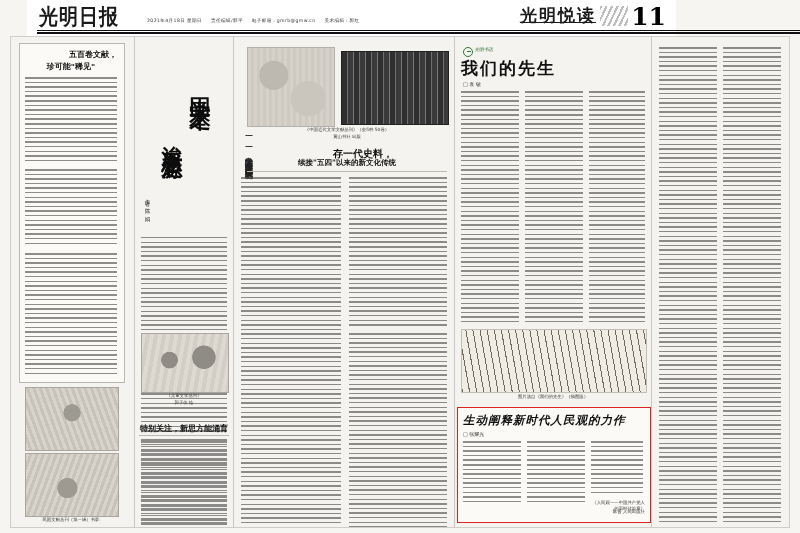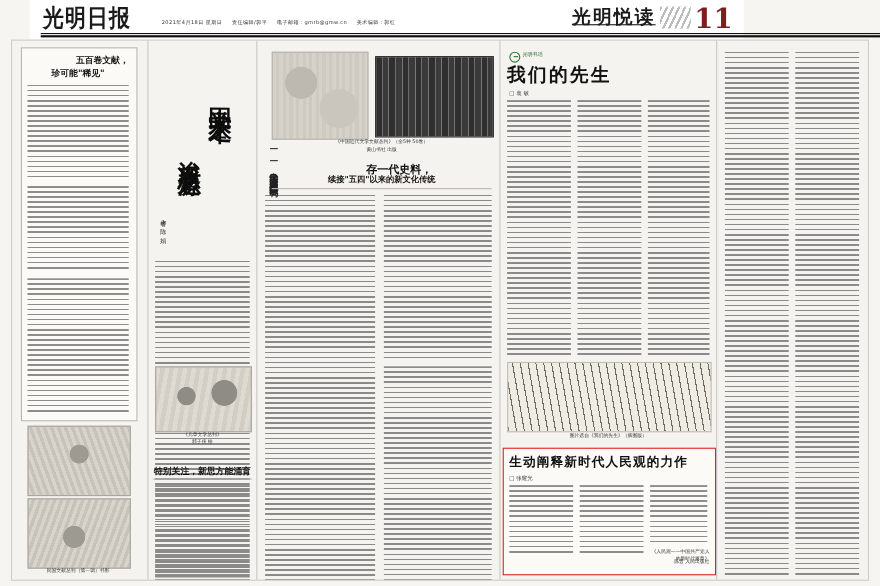--- a/index.html
+++ b/index.html
@@ -43,21 +43,21 @@
     font-family:"DejaVu Serif", serif;
     font-weight:bold;font-size:17px;color:#1b1b1b;letter-spacing:2px;text-decoration:underline;
   }
   .mh-stripes{
     position:absolute;right:48px;top:6px;width:28px;height:20px;
     background:repeating-linear-gradient(115deg,#bdbdbd 0 2px,#ffffff 2px 5px);
   }
   .mh-pageno{
     position:absolute;right:10px;top:2px;
     font-family:"DejaVu Serif", serif;
-    font-size:25px;font-weight:bold;color:#7f1d1d;
+    font-size:25px;font-weight:bold;color:#000000;
   }
   
   .sheet{
     position:absolute;left:10px;top:36px;width:780px;height:492px;
     background:#f4f3ef;
     border:1px solid #cfcdc7;
     box-sizing:border-box;
   }
   .vline{position:absolute;top:0;bottom:0;width:1px;background:#c9c7c1;}
   
@@ -101,21 +101,21 @@
     position:absolute;
     background:repeating-linear-gradient(90deg,
       #2f2f2f 0 5px, #6d6d6d 5px 6px, #3a3a3a 6px 11px, #777 11px 12px);
     border:1px solid #222;
   }
   .redbox{
     position:absolute;border:1.6px solid #d22;background:#fbfaf6;
   }
   .redtitle{
     position:absolute;font-family:"DejaVu Serif",serif;font-weight:bold;
-    color:#111;font-size:11.5px;letter-spacing:1px;
+    color:#111;font-size:11.5px;letter-spacing:1px;font-style:italic;
   }
   .byline{position:absolute;font-size:5px;color:#333;}
   .hd{
     position:absolute;font-family:"DejaVu Serif",serif;font-weight:bold;color:#111;text-align:center;
   }
   .gicon{
     position:absolute;width:8px;height:8px;border:1.2px solid #2a7a33;border-radius:50%;
   }
   .gicon:after{
     content:"";position:absolute;left:3px;top:3.2px;width:4px;height:1.2px;background:#2a7a33;

